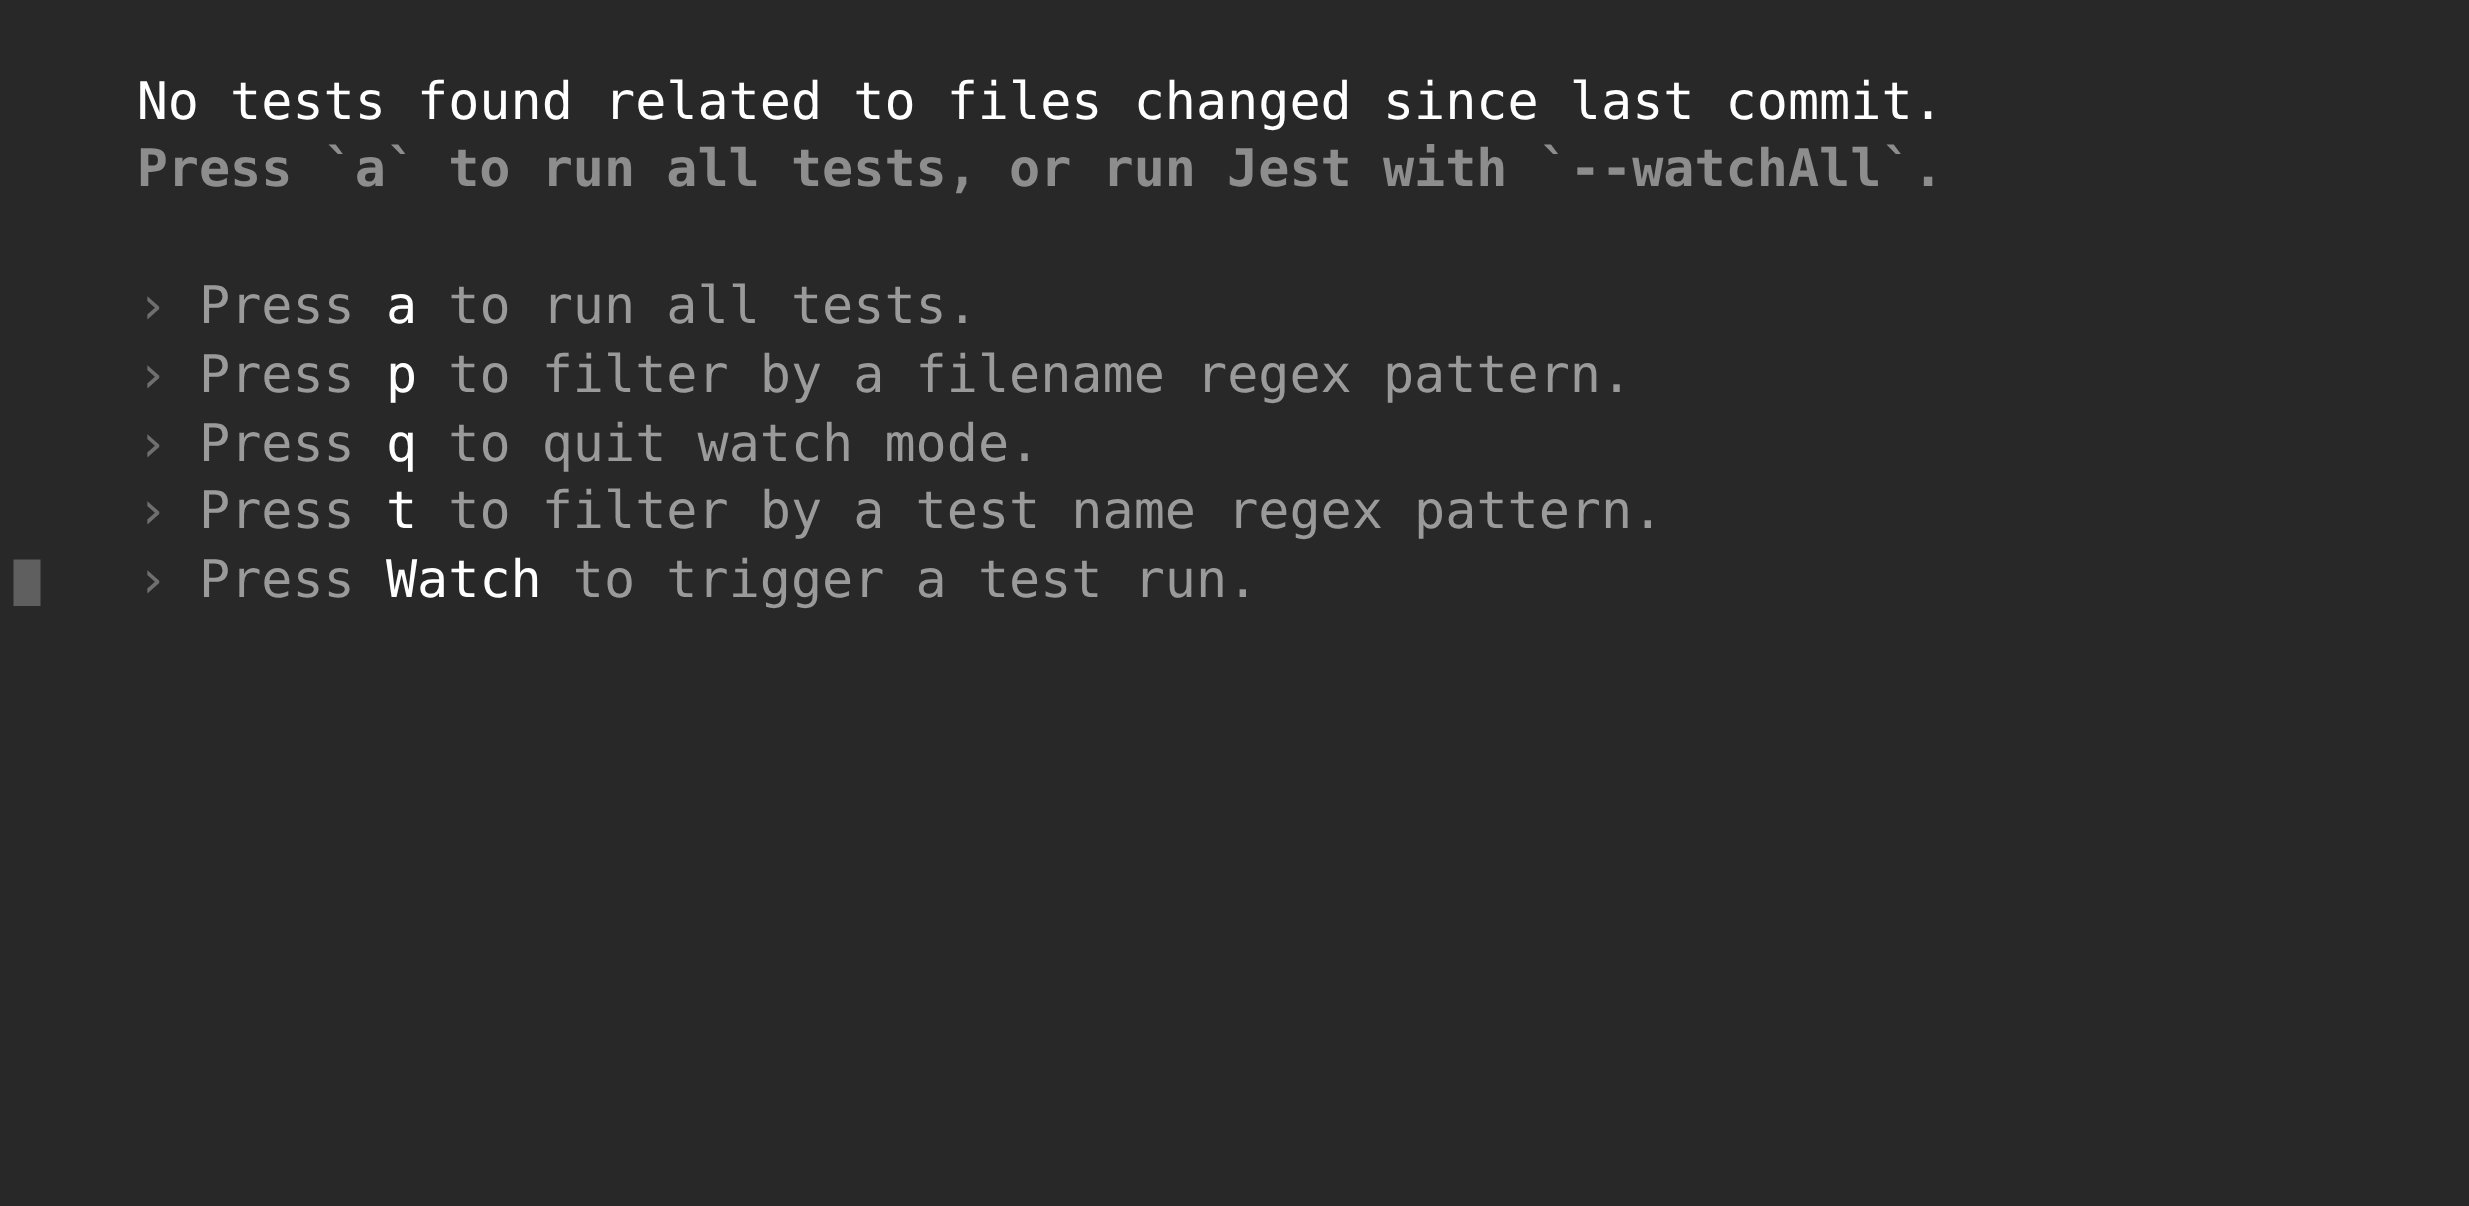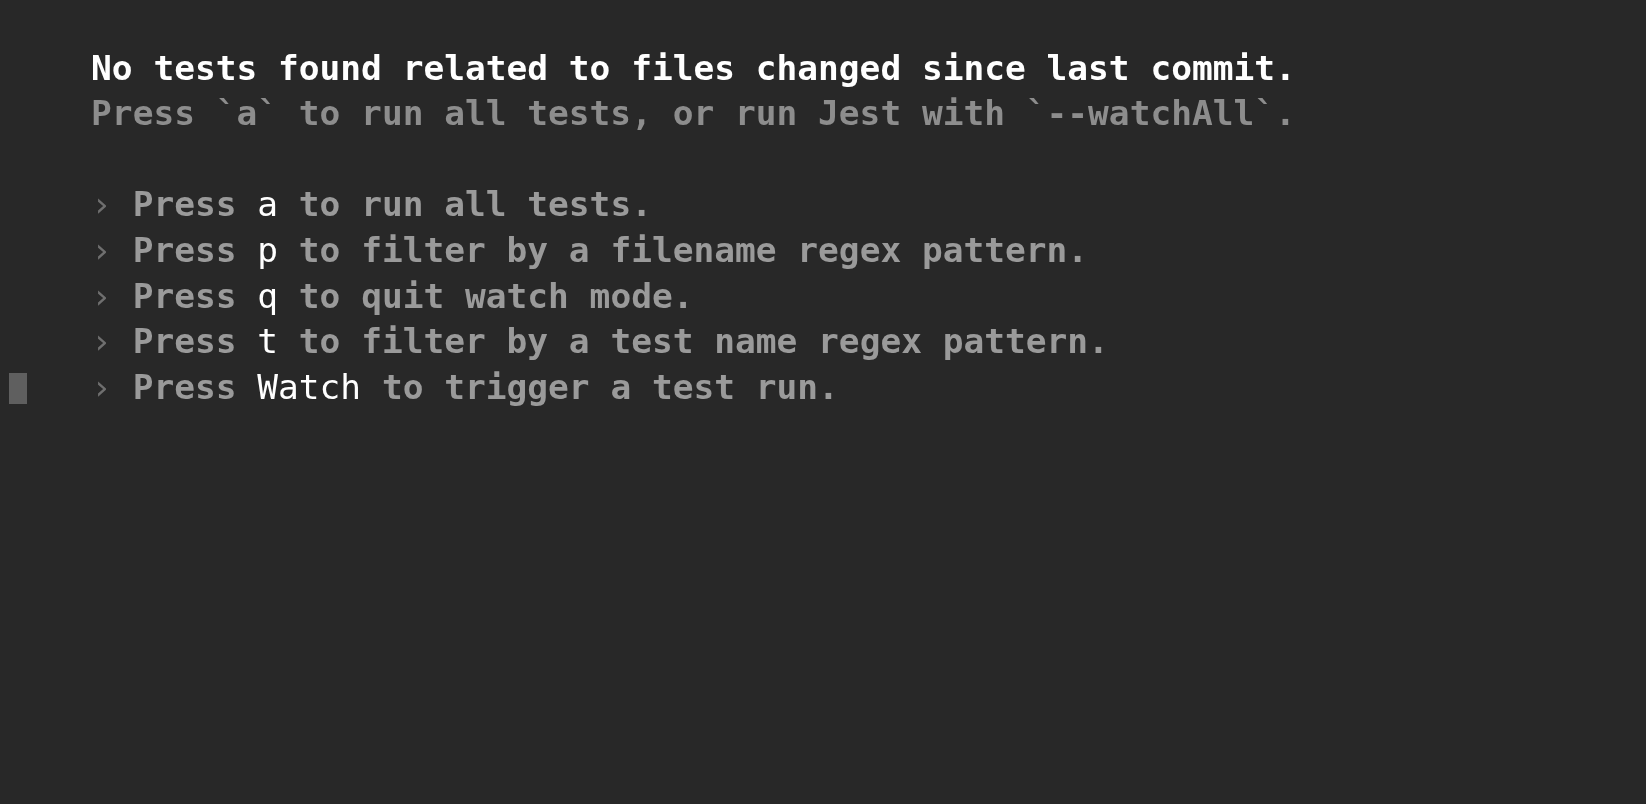--- a/index.html
+++ b/index.html
@@ -34,30 +34,30 @@
     box-sizing: border-box;
   }
 
   .blank-line {
     height: 45.6px;
   }
 
   
   .bold-white {
     color: #ffffff;
-    font-weight: bold;
+    font-weight: normal;
     text-align: right;
   }
   .dim-gray {
     color: #8d8d8d;
     font-weight: bold;
   }
   .body-gray {
     color: #9a9a9a;
-    font-weight: bold;
+    font-weight: normal;
   }
   .chevron {
     color: #6f6f6f;
     font-weight: normal;
   }
   .key-white {
     color: #ffffff;
     font-weight: normal;
   }
 

